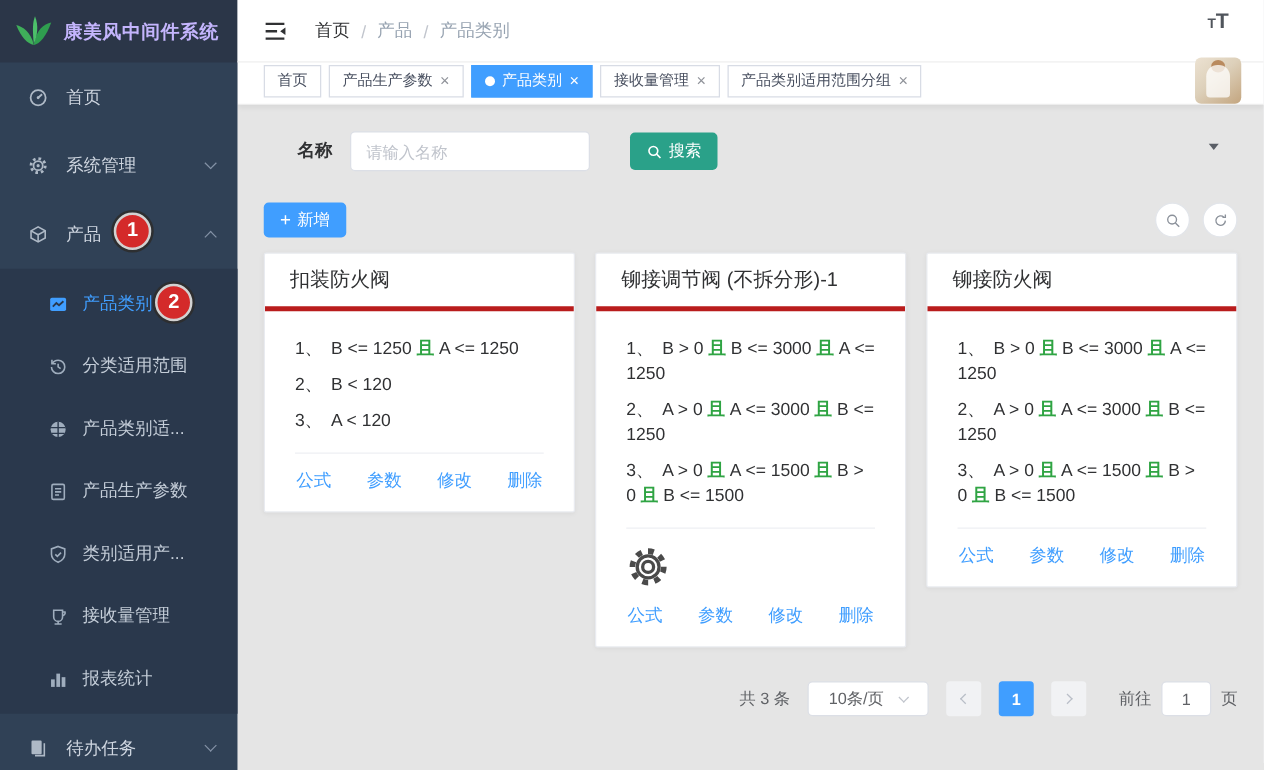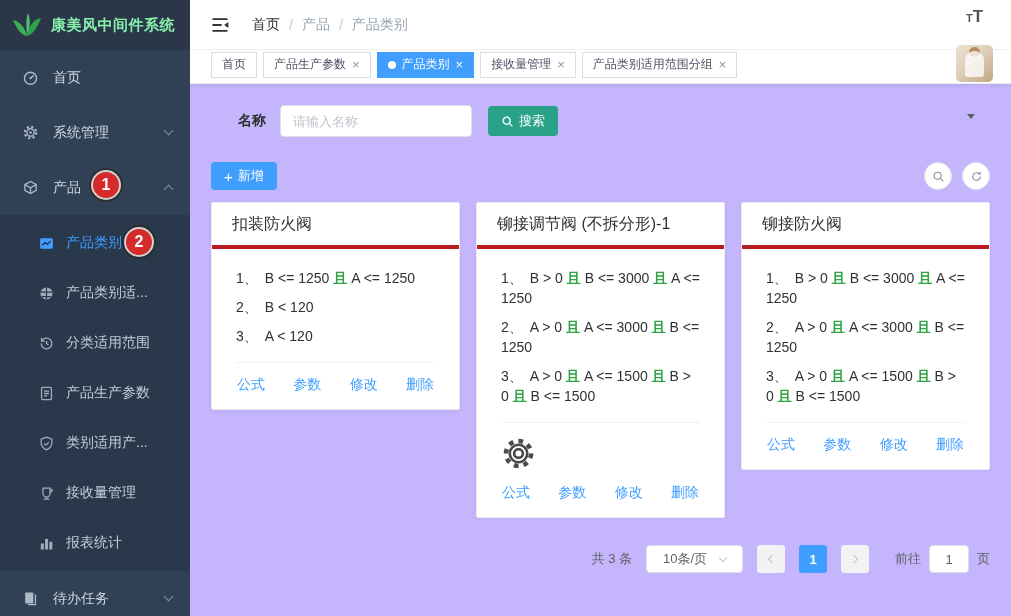--- a/index.html
+++ b/index.html
@@ -8,21 +8,21 @@
     font-family:"Liberation Sans","DejaVu Sans",sans-serif;
     position:relative; overflow:hidden; background:#f5f6f8;
     --accent:#409EFF; --teal:#2aa189; --green:#2fa443; --badge-red:#d42a2a;
     --sidebar-bg:#304156; --sidebar-sub-bg:#2a384c; --sidebar-header-bg:#2b3648;
   }
   svg { display:block; }
 
   
   .sidebar { position:absolute; left:0; top:0; width:190px; height:616px; background:var(--sidebar-bg); z-index:2; }
   .sidebar-header { height:50px; background:var(--sidebar-header-bg); display:flex; align-items:center; padding-left:12px; gap:9px; }
-  .app-title { color:#86efac; font-size:15px; font-weight:bold; letter-spacing:.5px; }
+  .app-title { color:#c4b5fd; font-size:15px; font-weight:bold; letter-spacing:.5px; }
   .s-item { height:55px; display:flex; align-items:center; padding:0 18px 0 22px; color:#cfd6e0; font-size:14px; cursor:pointer; }
   .s-item .s-icon { width:18px; height:18px; margin-right:13px; color:#aeb9c6; flex:none; }
   .s-icon svg { width:17px; height:17px; }
   .sub-menu { background:var(--sidebar-sub-bg); padding:3px 0; }
   .sub-item { height:50px; display:flex; align-items:center; padding:0 14px 0 38px; color:#c4cdd8; font-size:14px; cursor:pointer; }
   .sub-item .s-icon { width:16px; height:16px; margin-right:12px; color:#9fadbd; }
   .sub-item.active { color:var(--accent); }
   .sub-item.active .s-icon { color:var(--accent); }
   .chev { border:solid #8492a6; border-width:0 1.5px 1.5px 0; padding:3px; margin-left:auto; }
   .chev.down { transform:rotate(45deg); margin-top:-4px; }
@@ -49,26 +49,26 @@
 
   
   .tabsbar { position:absolute; left:190px; top:50px; right:0; height:34px; background:#fff; display:flex; align-items:center; gap:6px; padding:0 0 4px 21px; border-bottom:1px solid #ededed; box-shadow:0 2px 4px rgba(0,0,0,.06); z-index:1; }
   .tab { height:26px; display:flex; align-items:center; gap:6px; padding:0 10px; border:1px solid #d8dce5; background:#fff; color:#495060; font-size:12px; cursor:pointer; white-space:nowrap; }
   .tab .dot { width:8px; height:8px; border-radius:50%; background:#fff; }
   .tab.active { background:var(--accent); border-color:var(--accent); color:#fff; }
   .tab-close { font-size:13px; color:#90939a; line-height:1; cursor:pointer; }
   .tab.active .tab-close { color:#fff; }
 
   
-  .main { position:absolute; left:190px; top:84px; right:0; bottom:0; background:#c4b5fd; }
+  .main { position:absolute; left:190px; top:84px; right:0; bottom:0; background:#e5e5e5; }
   .search-row { display:flex; align-items:center; margin:21px 0 0 48px; }
   .search-label { font-size:14px; font-weight:bold; color:#303133; margin-right:14px; }
   .search-input { width:192px; height:32px; border:1px solid #dcdfe6; border-radius:4px; padding:0 12px; font-size:13px; color:#606266; background:#fff; outline:none; }
   .search-input::placeholder { color:#c0c4cc; }
-  .btn-search { margin-left:16px; height:30px; padding:0 13px; background:var(--teal); border:none; border-radius:4px; color:#fff; font-size:13px; display:flex; align-items:center; gap:5px; cursor:pointer; }
+  .btn-search { margin-left:32px; height:30px; padding:0 13px; background:var(--teal); border:none; border-radius:4px; color:#fff; font-size:13px; display:flex; align-items:center; gap:5px; cursor:pointer; }
   .btn-search svg { width:13px; height:13px; }
 
   .toolbar-row { display:flex; align-items:center; margin:25px 21px 0; }
   .btn-add { height:28px; padding:0 13px; background:var(--accent); border:none; border-radius:4px; color:#fff; font-size:13px; display:flex; align-items:center; gap:5px; cursor:pointer; }
   .plus { font-size:15px; line-height:1; }
   .toolbar-right { margin-left:auto; display:flex; gap:10px; }
   .circle-btn { width:28px; height:28px; border-radius:50%; border:1px solid #e2e5ea; background:#fff; color:#8b919a; display:flex; align-items:center; justify-content:center; cursor:pointer; }
   .circle-btn svg { width:13px; height:13px; }
 
   .cards { display:flex; gap:16px; align-items:flex-start; margin:12px 21px 0; }
@@ -156,36 +156,36 @@
         <span class="s-icon">
           <svg viewBox="0 0 24 24">
             <rect x="3" y="4.5" width="18" height="15" rx="2" fill="currentColor"></rect>
             <polyline points="6,14.5 10,10.5 13,13 18,8.5" fill="none" stroke="#2a384c" stroke-width="2"></polyline>
           </svg>
         </span>
         <span class="s-label">产品类别</span>
       </div>
       <div class="sub-item">
         <span class="s-icon">
-          <svg viewBox="0 0 24 24">
-            <circle cx="12" cy="12" r="8.5" fill="currentColor"></circle>
-            <path d="M12 3.5v17M4 10h16M5 16.5h14" stroke="#2a384c" stroke-width="1.6" fill="none"></path>
-          </svg>
-        </span>
-        <span class="s-label">产品类别适...</span>
-      </div>
-      <div class="sub-item">
-        <span class="s-icon">
           <svg viewBox="0 0 24 24" fill="none" stroke="currentColor" stroke-width="1.8">
             <path d="M4.5 12a7.5 7.5 0 107.5-7.5c-3 0-5.4 1.5-6.7 3.8"></path>
             <path d="M5 4v4.5h4.5"></path>
             <path d="M12 8.5V12l2.8 2"></path>
           </svg>
         </span>
         <span class="s-label">分类适用范围</span>
+      </div>
+      <div class="sub-item">
+        <span class="s-icon">
+          <svg viewBox="0 0 24 24">
+            <circle cx="12" cy="12" r="8.5" fill="currentColor"></circle>
+            <path d="M12 3.5v17M4 10h16M5 16.5h14" stroke="#2a384c" stroke-width="1.6" fill="none"></path>
+          </svg>
+        </span>
+        <span class="s-label">产品类别适...</span>
       </div>
       <div class="sub-item">
         <span class="s-icon">
           <svg viewBox="0 0 24 24" fill="none" stroke="currentColor" stroke-width="1.8">
             <rect x="5" y="3.5" width="14" height="17" rx="1.6"></rect>
             <path d="M8.5 8.5h7M8.5 12h7M8.5 15.5h4.5"></path>
           </svg>
         </span>
         <span class="s-label">产品生产参数</span>
       </div>

